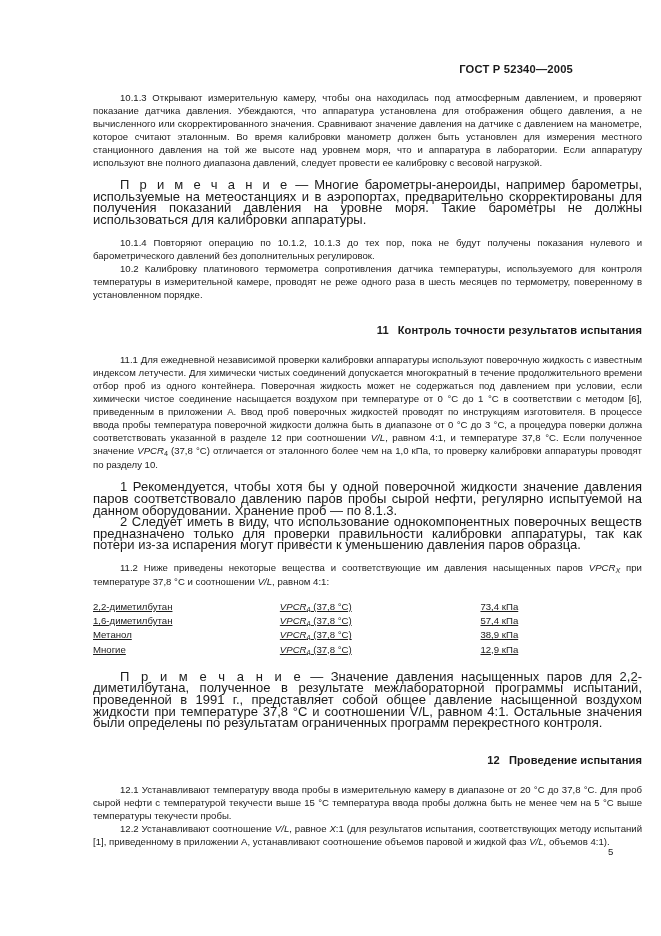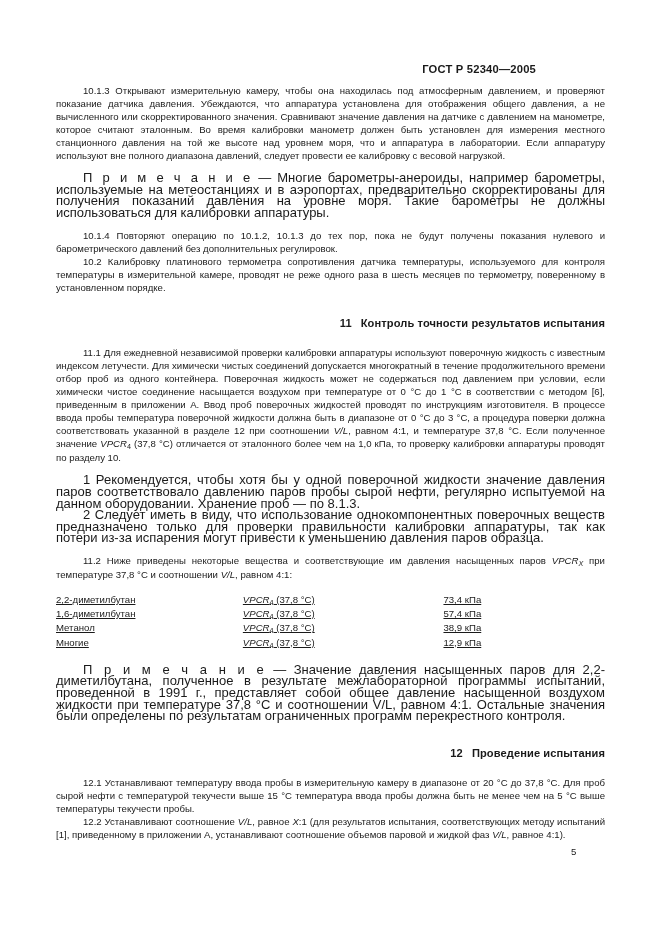--- a/index.html
+++ b/index.html
@@ -14,33 +14,34 @@
     color: #1a1a1a;
     position: relative;
     overflow: hidden;
   }
   .page {
     position: relative;
     width: 605px;
     height: 936px;
     box-sizing: border-box;
     padding: 4px;
+    margin-left: 37px;
   }
   .header {
     position: absolute;
     top: 63px;
     right: 69px;
     font-size: 11.2px;
     font-weight: bold;
     letter-spacing: 0.2px;
     white-space: nowrap;
   }
   .content {
     position: absolute;
-    top: 84px;
+    top: 91px;
     left: 56px;
     width: 549px;
   }
   p {
     margin: 0;
     font-size: 9.6px;
     line-height: 13.05px;
     text-align: justify;
     text-justify: inter-word;
     hyphens: manual;
@@ -175,19 +176,19 @@
     <p class="note note-ind"><span class="note-lbl">П р и м е ч а н и е</span><span> — Значение давления насыщенных паров для 2,2-диметилбутана, полученное в результате межлабораторной программы испытаний, проведенной в 1991 г., представляет собой общее давление насыщенной воздухом жидкости при температуре 37,8 °С и соотношении V/L, равном 4:1. Остальные значения были определены по результатам ограниченных программ перекрестного контроля.</span></p>
 
     <div class="sp-24"></div>
 
     <h2><span class="h-num">12</span><span>Проведение испытания</span></h2>
 
     <div class="sp-16"></div>
 
     <p class="body">12.1  Устанавливают температуру ввода пробы в измерительную камеру в диапазоне от 20 °С до 37,8 °С. Для проб сырой нефти с температурой текучести выше 15 °С температура ввода пробы должна быть не менее чем на 5 °С выше температуры текучести пробы.</p>
 
-    <p class="body"><span>12.2  Устанавливают соотношение </span><i>V/L</i><span>, равное </span><i>X</i><span>:1 (для результатов испытания, соответствующих методу испытаний [1], приведенному в приложении А, устанавливают соотношение объемов паровой и жидкой фаз </span><i>V/L</i><span>, равное 4:1).</span></p>
+    <p class="body"><span>12.2  Устанавливают соотношение </span><i>V/L</i><span>, равное </span><i>X</i><span>:1 (для результатов испытания, соответствующих методу испытаний [1], приведенному в приложении А, устанавливают соотношение объемов паровой и жидкой фаз </span><i>V/L</i><span>, объемов 4:1).</span></p>
 
   </div>
 
   <div class="pageno">5</div>
 
 </div>
 
 </body></html>

